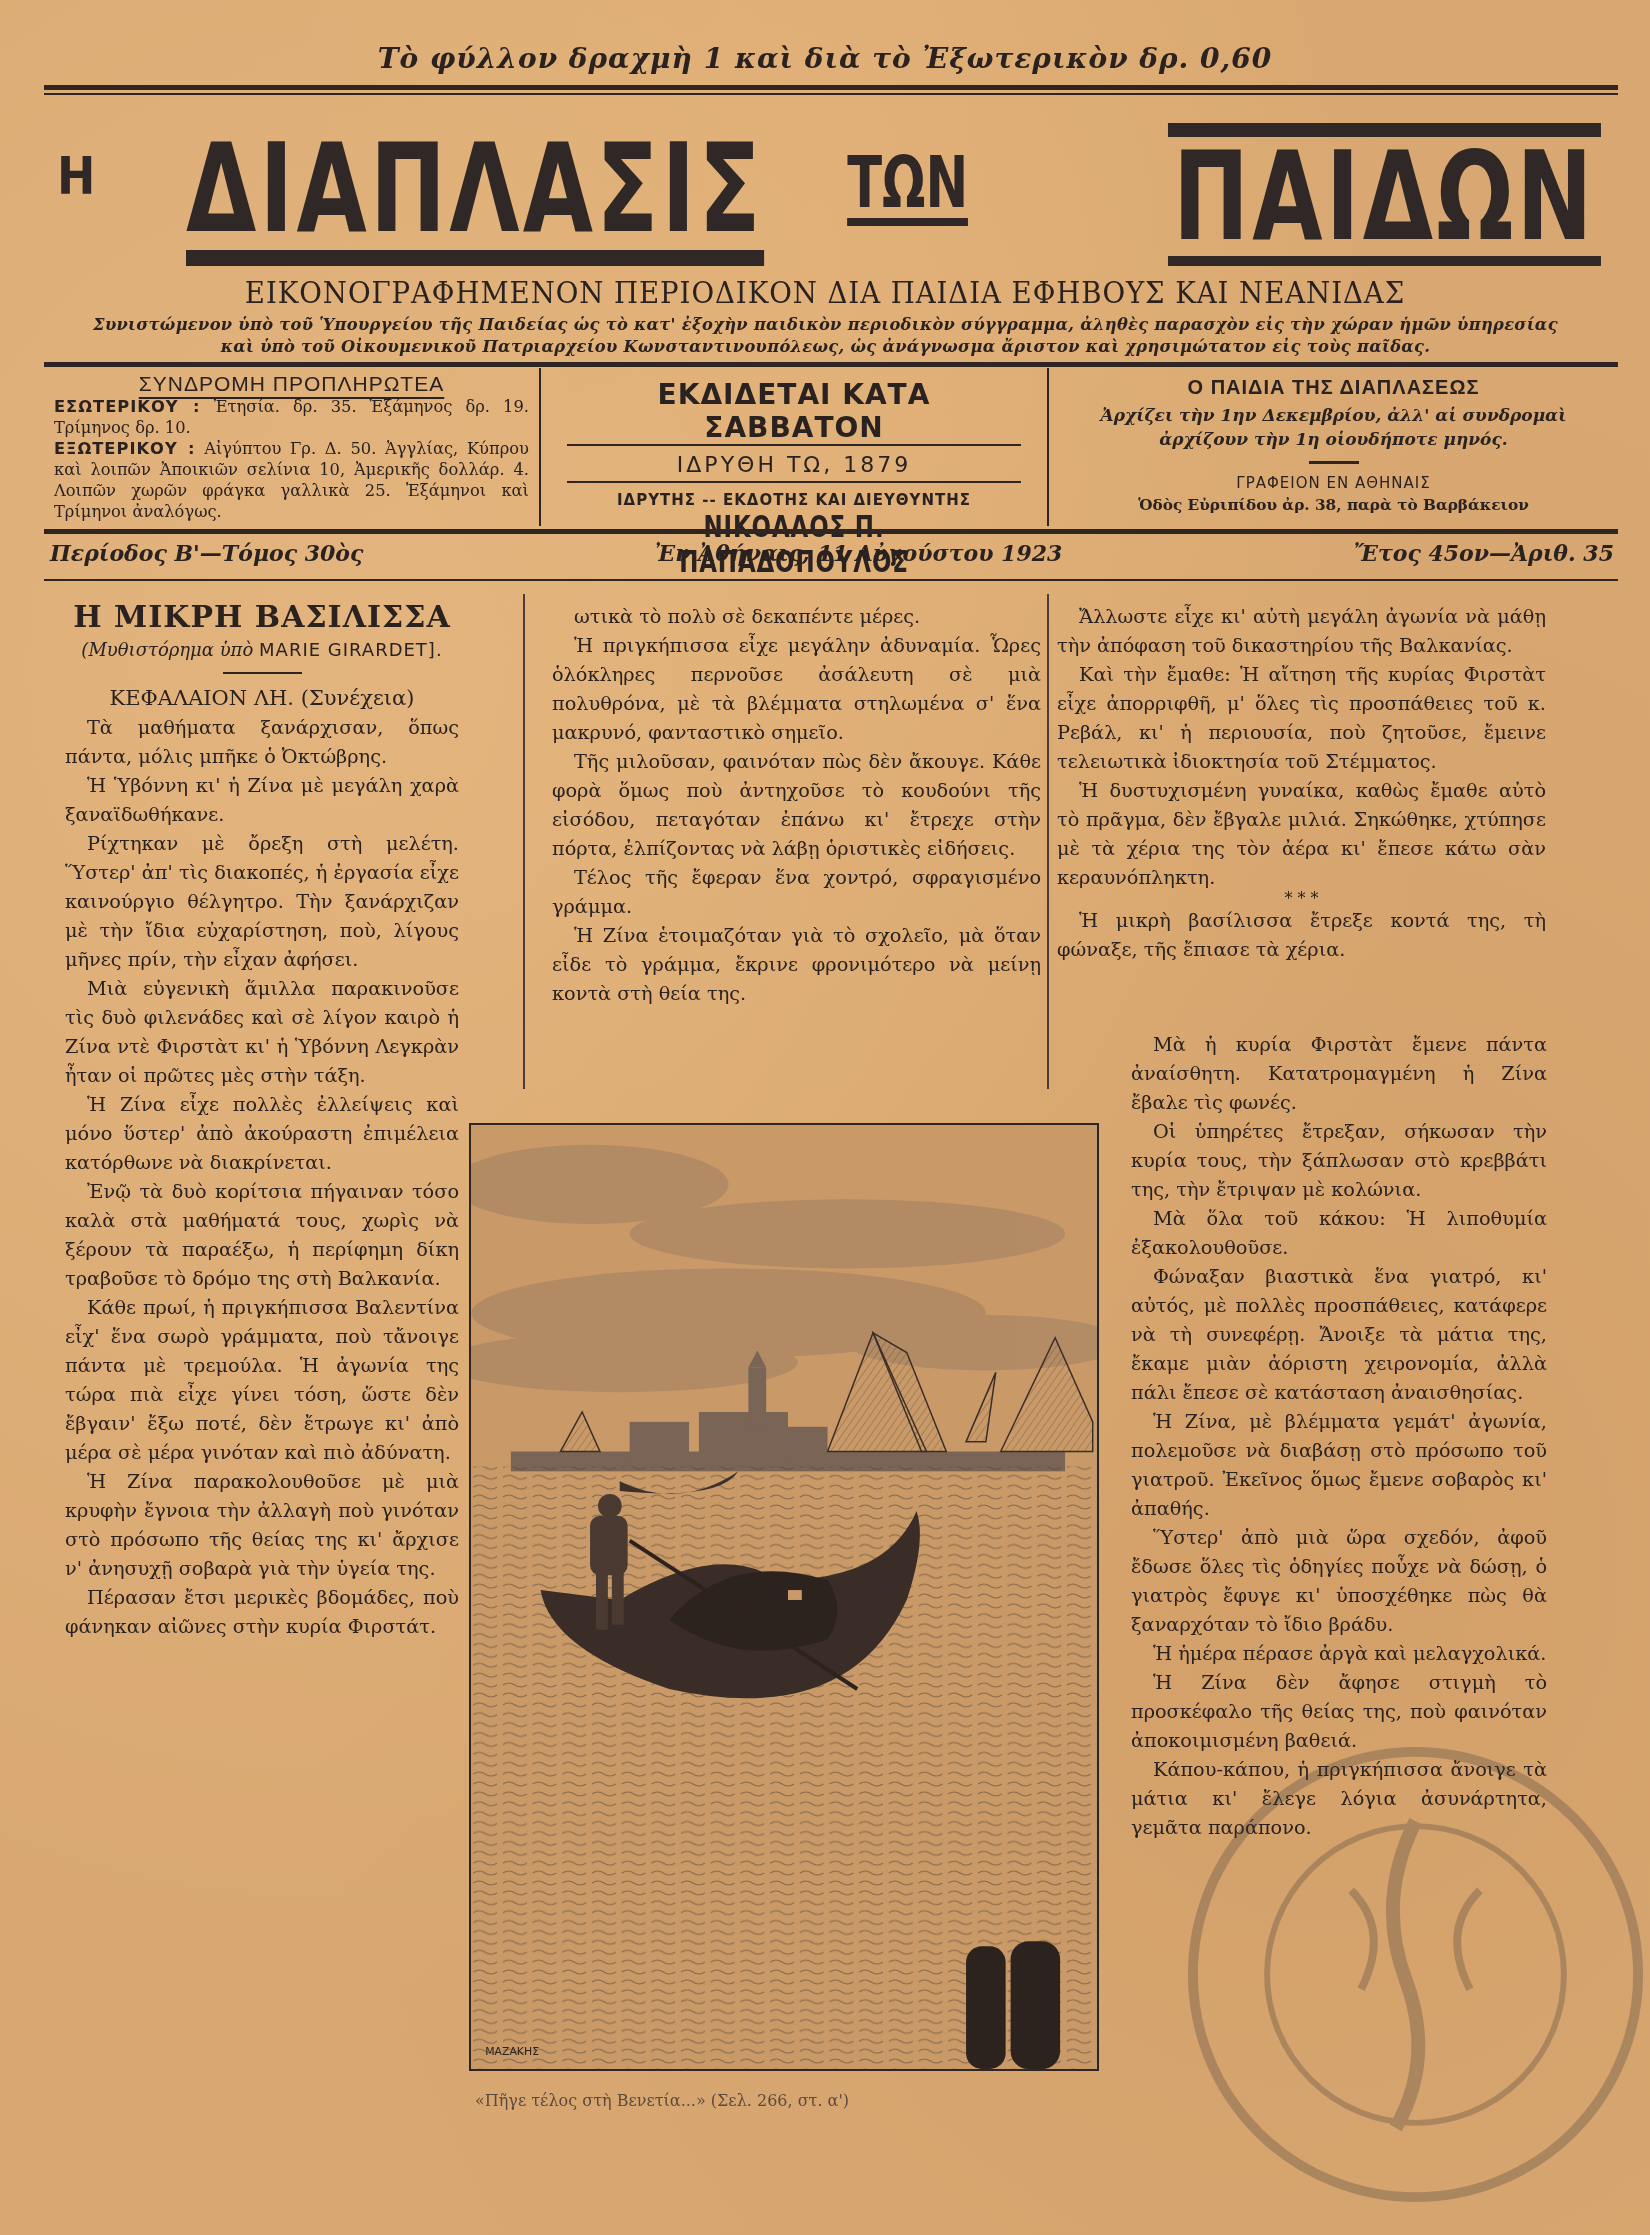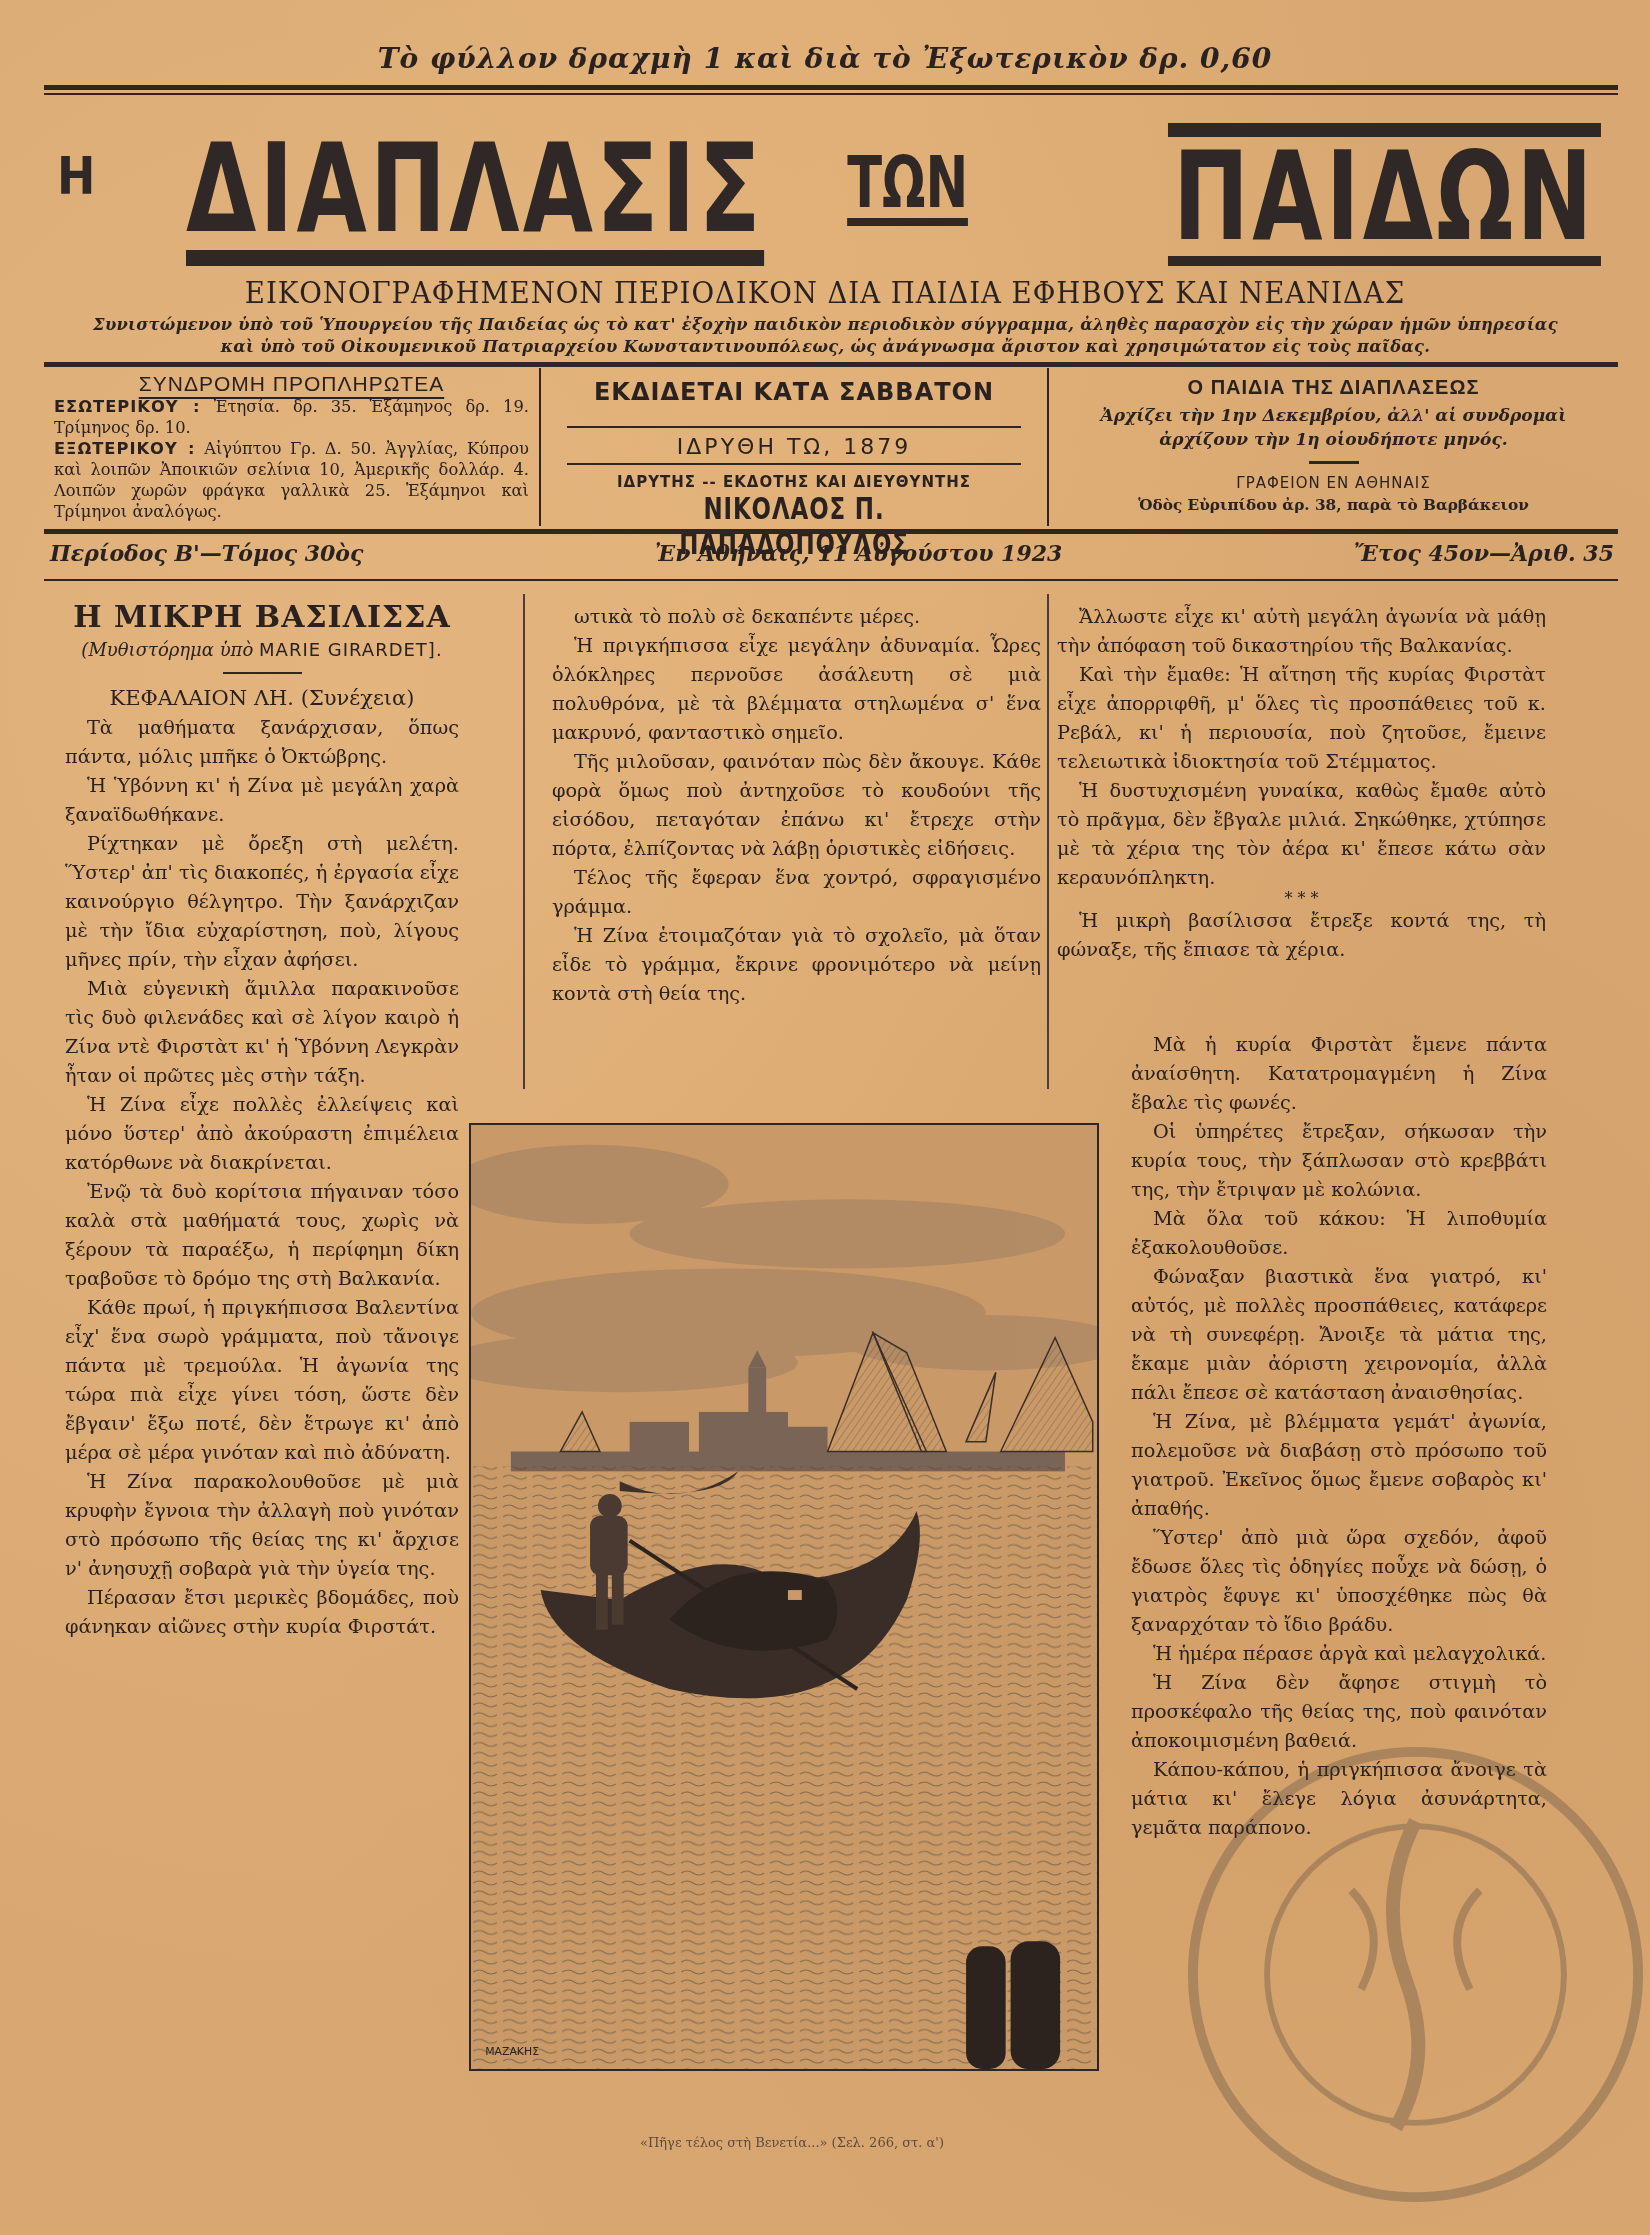--- a/index.html
+++ b/index.html
@@ -63,21 +63,21 @@
     
     .info-row { position: absolute; left: 44px; top: 368px; width: 1574px; height: 158px; display: flex; }
     .info-box { position: relative; box-sizing: border-box; padding: 4px 10px; }
     .info-box.left { width: 495px; }
     .info-box.mid { width: 510px; border-left: 2px solid #2f2624; border-right: 2px solid #2f2624; text-align: center; }
     .info-box.right { width: 569px; text-align: center; }
     .ib-head { font-family: Liberation Sans, sans-serif; font-size: 21px; text-align: center; letter-spacing: 1px; }
     .ib-head.u { text-decoration: underline; text-underline-offset: 6px; }
     .ib-text { font-family: "DejaVu Serif", serif; font-size: 16.3px; line-height: 21px; text-align: justify; }
     .ib-text b { font-family: "DejaVu Sans", sans-serif; letter-spacing: 1px; }
-    .mid .ib-a { font-family: "DejaVu Sans", sans-serif; font-weight: bold; font-size: 24px; letter-spacing: 1px; padding: 6px 0 20px; border-bottom: 2px solid #2f2624; margin: 0 16px; }
+    .mid .ib-a { font-family: "DejaVu Sans", sans-serif; font-weight: bold; font-size: 28px; letter-spacing: 1px; padding: 6px 0 0; border-bottom: 2px solid #2f2624; margin: 0 16px; }
     .mid .ib-b { font-family: "DejaVu Sans", sans-serif; font-size: 22px; letter-spacing: 3px; padding: 6px 0 4px; border-bottom: 2px solid #2f2624; margin: 0 16px; }
     .mid .ib-c { font-family: "DejaVu Sans", sans-serif; font-weight: bold; font-size: 15px; letter-spacing: 1px; padding-top: 8px; }
     .mid .ib-d { font-family: "DejaVu Sans Condensed", "DejaVu Sans", sans-serif; font-weight: bold; font-size: 30px; letter-spacing: 1px; transform: scaleX(0.85); }
     .right .ib-head { font-weight: bold; font-size: 20px; padding-top: 4px; }
     .right .ib-it { font-family: "DejaVu Serif", serif; font-style: italic; font-weight: bold; font-size: 17px; line-height: 24px; padding: 4px 6px 0; }
     .right .ib-dash { width: 50px; height: 3px; background: #2f2624; margin: 10px auto 10px; }
     .right .ib-office { font-family: "DejaVu Sans", sans-serif; font-size: 15px; letter-spacing: 1px; }
     .right .ib-addr { font-family: "DejaVu Serif", serif; font-size: 15.3px; font-weight: bold; padding-top: 4px; }
 
     
@@ -103,22 +103,22 @@
     .asterism { text-align: center; font-size: 16px; line-height: 14px; margin: 8px 0 10px; text-indent: 0 !important; }
 
     
     .illus {
       position: absolute; left: 469px; top: 1123px; width: 630px; height: 948px;
       border: 2px solid #2f2624; box-sizing: border-box; overflow: hidden;
       background: #a3a3a3;
     }
     .illus svg { display: block; }
     .caption {
-      position: absolute; left: 475px; top: 2091px; width: 634px; text-align: center;
-      font-family: "DejaVu Serif", serif; font-size: 13px; color: #5c4a3e; margin-top: 44px;
+      position: absolute; left: 475px; top: 2091px; width: 634px; text-align: left;
+      font-family: "DejaVu Serif", serif; font-size: 16px; color: #5c4a3e;
     }
 
     
     .stamp {
       position: absolute; left: 1183px; top: 1742px; width: 465px; height: 465px;
       border-radius: 50%; opacity: 0.28; pointer-events: none;
     }
   </style>
 </head>
 <body>

